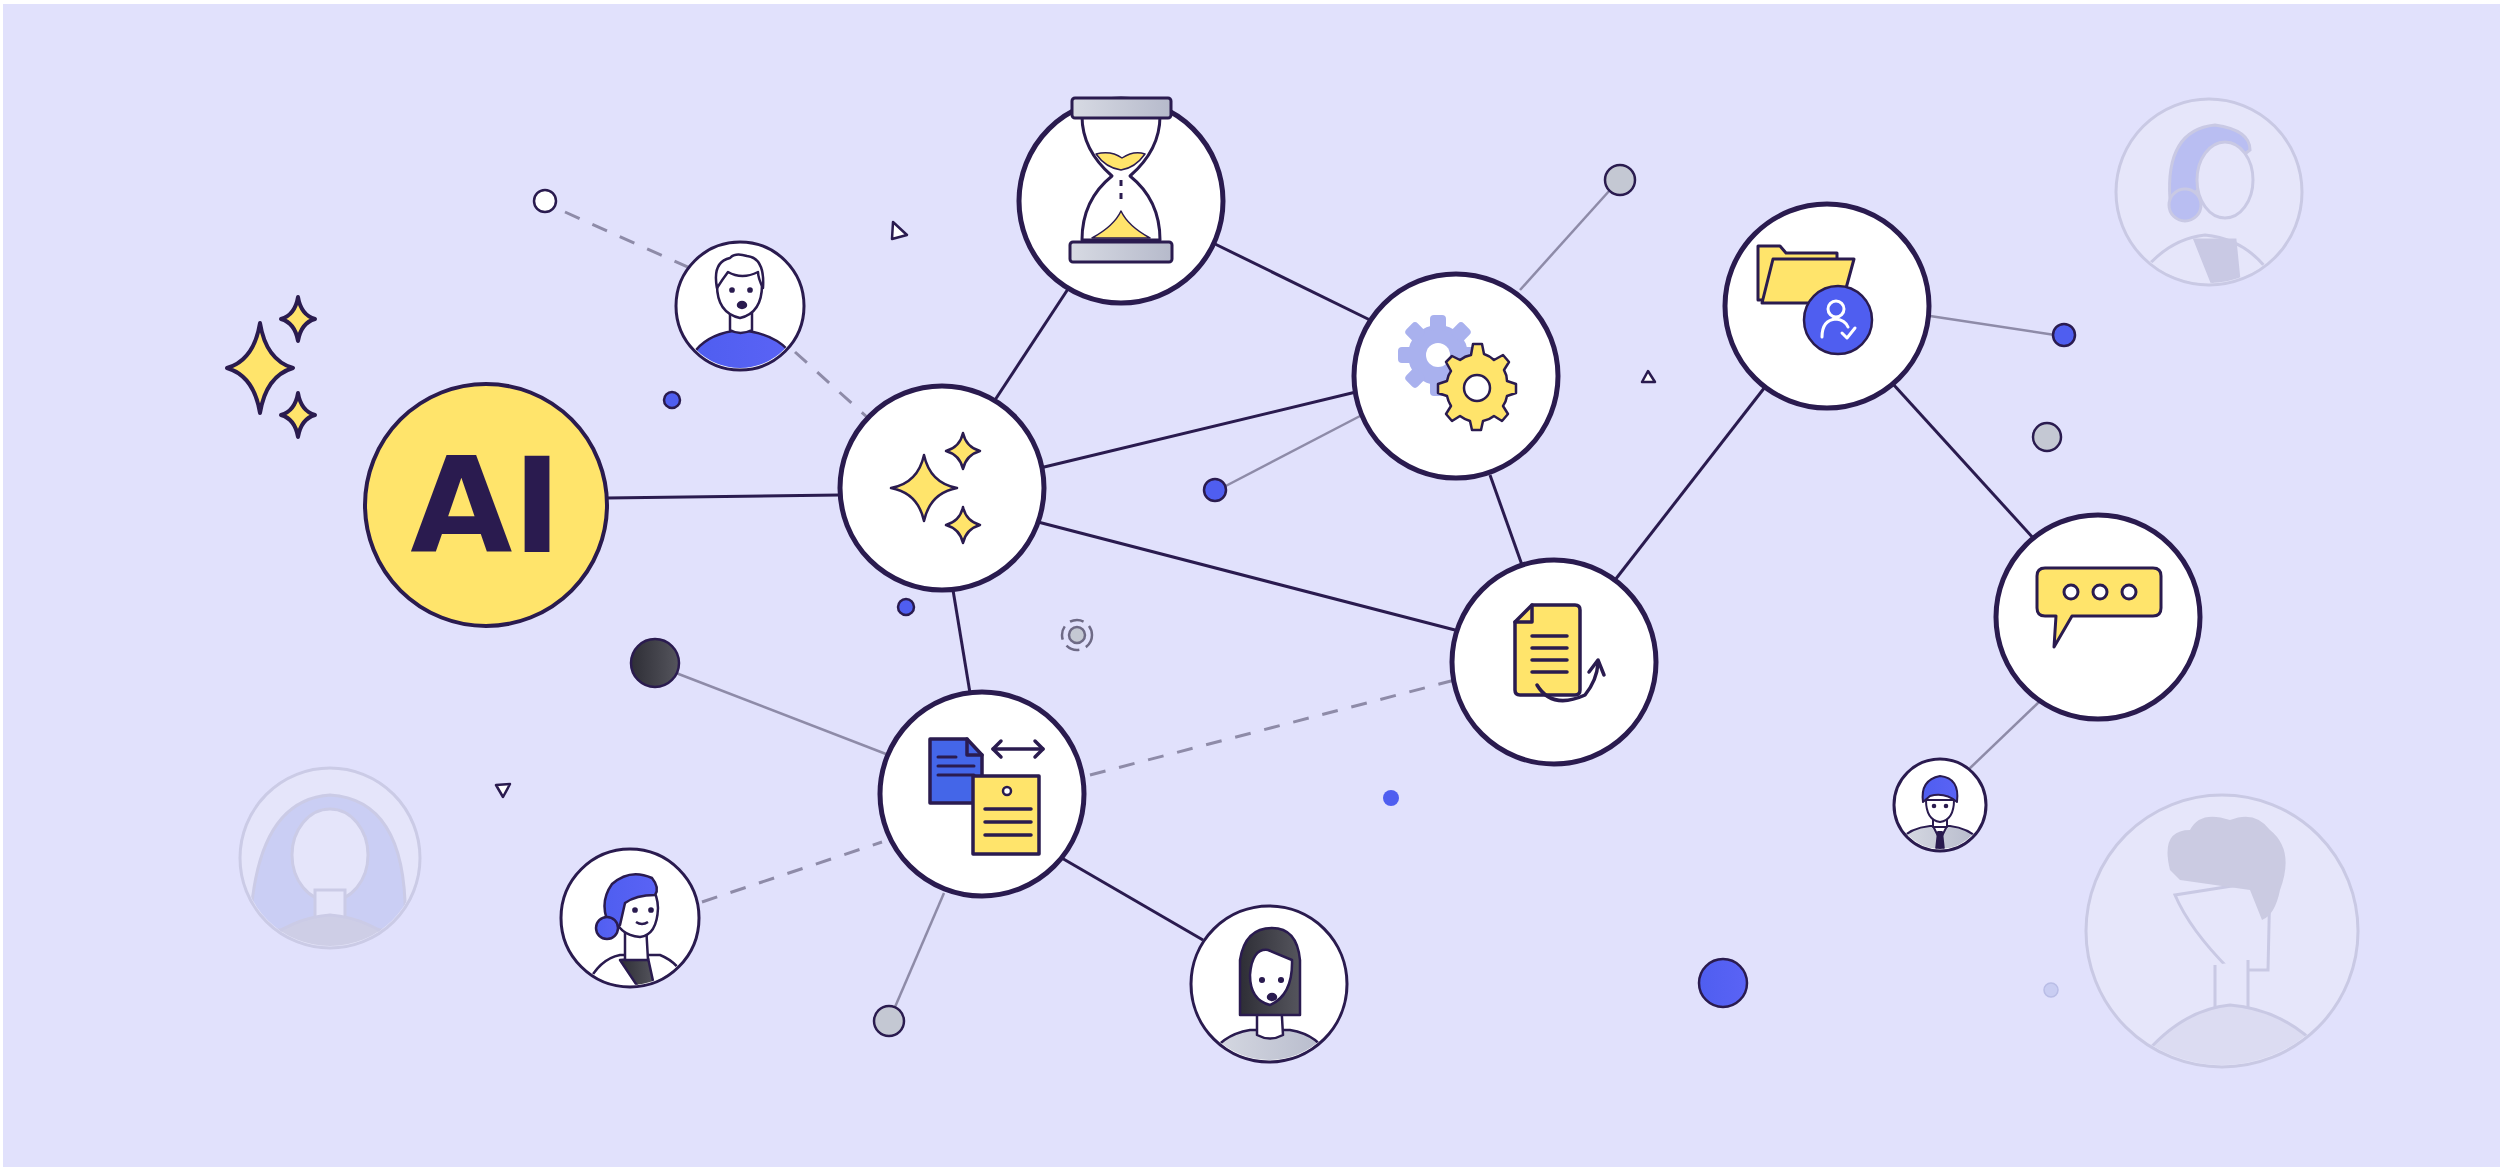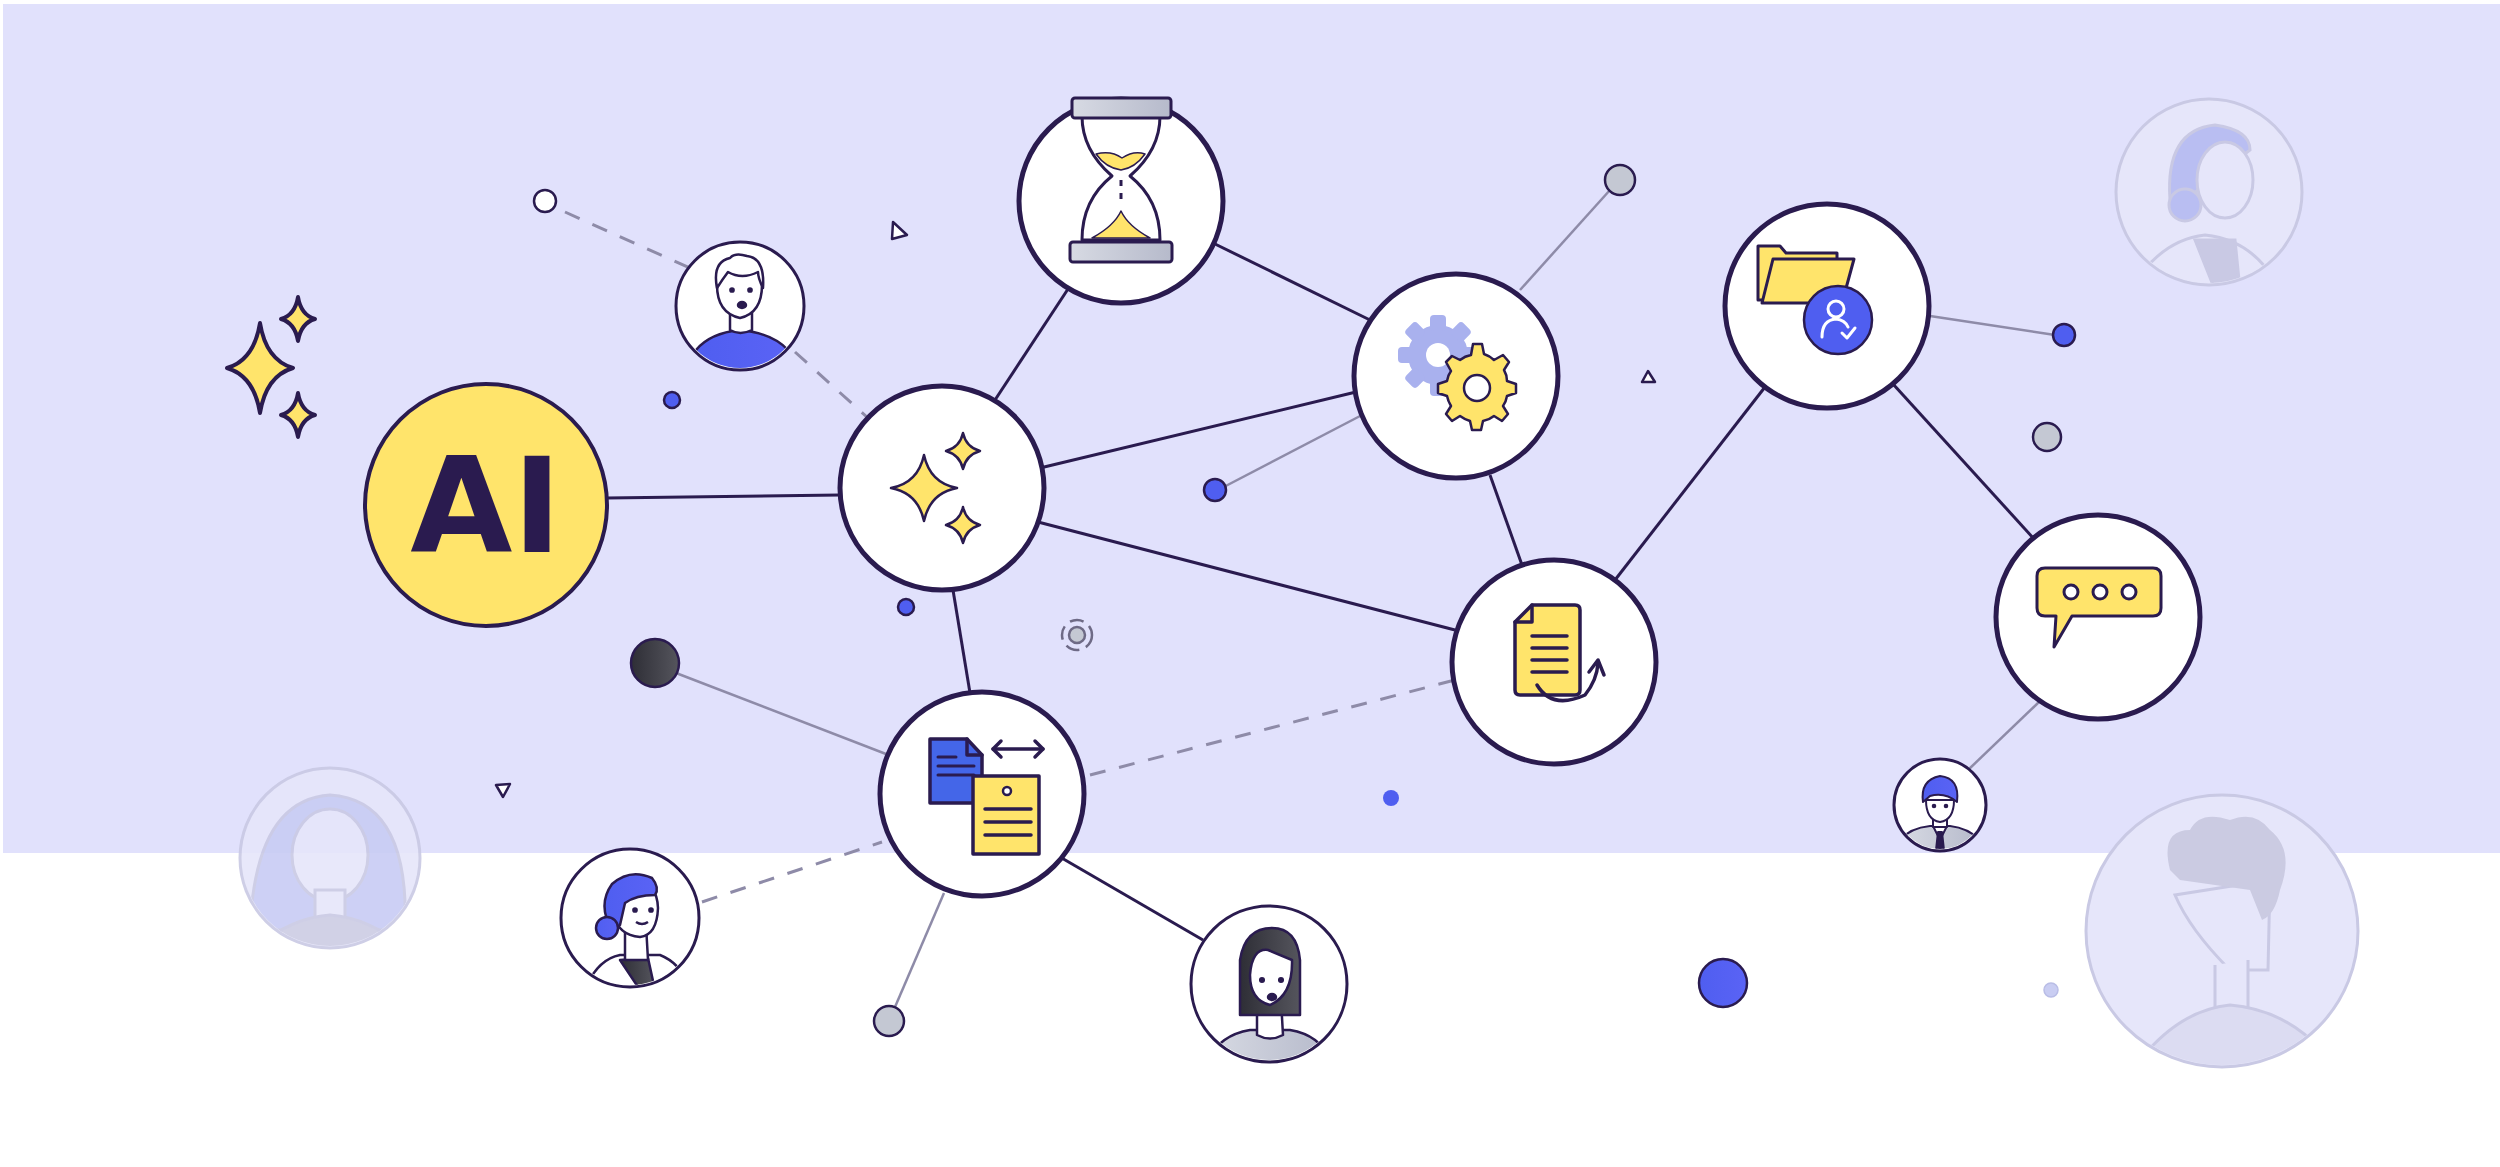--- a/index.html
+++ b/index.html
@@ -1,17 +1,17 @@
 <!DOCTYPE html>
 <html><head>
 <meta charset="utf-8">
 <style>
   html, body { margin: 0; padding: 0; }
   body { width: 2500px; height: 1167px; overflow: hidden; background: #ffffff; font-family: "Liberation Sans", sans-serif; }
-  #canvas { position: absolute; left: 3px; top: 4px; width: 2497px; height: 849px; background: #E1E1FC; }
+  #canvas { position: absolute; left: 3px; top: 4px; width: 2497px; height: 1163px; background: #E1E1FC; }
   svg { display: block; }
   .ai-text { font-family: "DejaVu Sans", sans-serif; font-weight: bold; }
 </style>
 </head>
 <body>
 
 <div id="canvas">
 <svg width="2497" height="1163" viewBox="3 4 2497 1163" xmlns="http://www.w3.org/2000/svg">
   <defs>
     <linearGradient id="gGrey" x1="0" x2="1">

